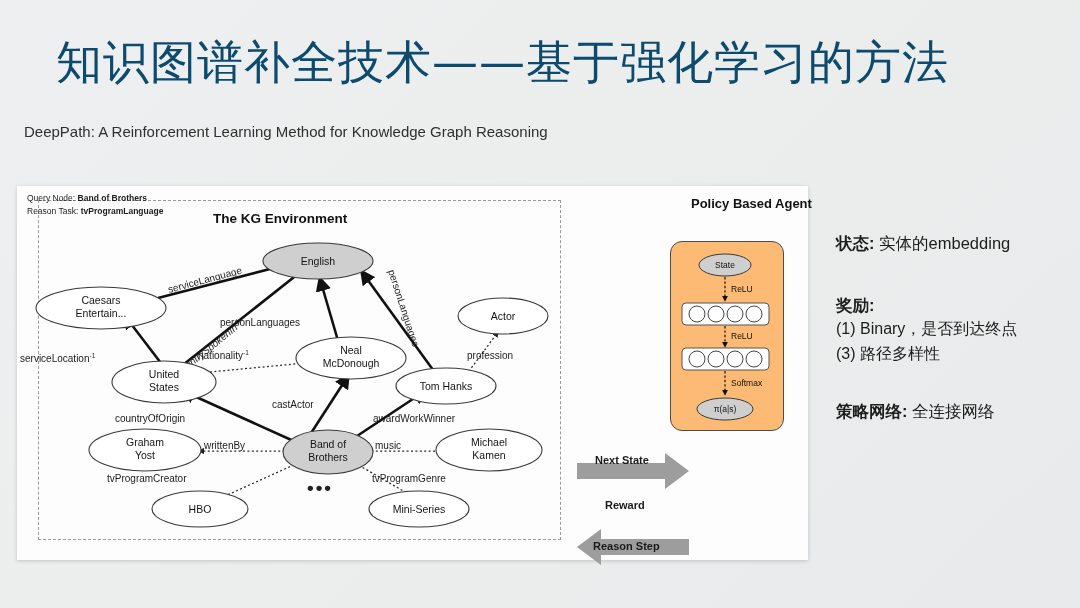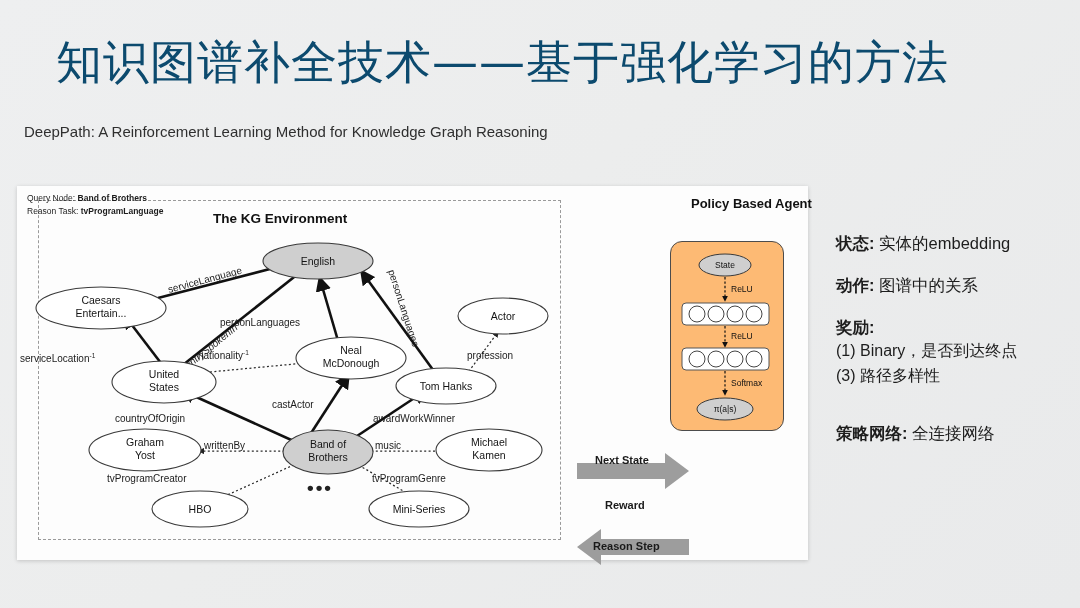--- a/index.html
+++ b/index.html
@@ -287,24 +287,20 @@
       </g>
     </svg>
   </div>
 
   <div class="bullets">
     <div class="b-row">
       <span class="k">状态:</span>
       <span>实体的embedding</span>
     </div>
     <div class="sp-20"></div>
-    <div class="b-row">
-      <span class="k">动作:</span>
-      <span>图谱中的关系</span>
-    </div>
     <div class="sp-20"></div>
     <div class="b-row">
       <span class="k">奖励:</span>
     </div>
     <div class="b-item">(1) Binary，是否到达终点</div>
     <div class="b-item">(3) 路径多样性</div>
     <div class="sp-20"></div>
     <div class="sp-14"></div>
     <div class="b-row">
       <span class="k">策略网络:</span>

